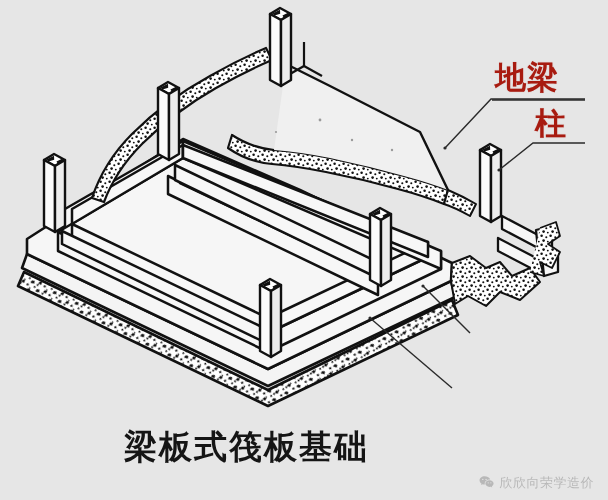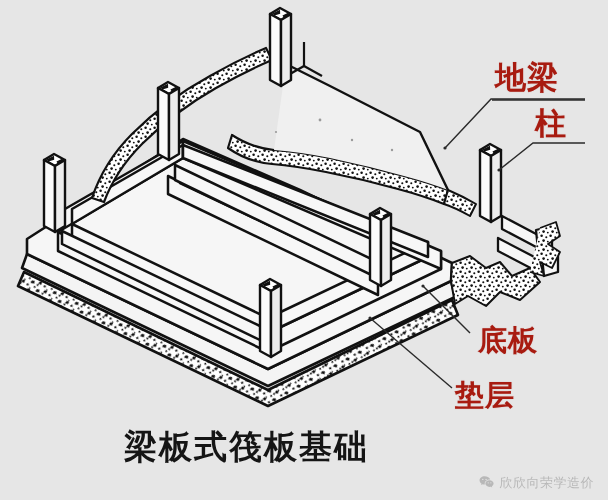--- a/index.html
+++ b/index.html
@@ -228,23 +228,21 @@
       <circle cx="370" cy="318" r="1.6" fill="#2a2a2a" stroke="none"></circle>
     </g>
 
     <path d="M492,100 L585,100" stroke="#2a2a2a" stroke-width="1.6" fill="none"></path>
   </svg>
 
   <div class="label-red" id="lbl-diliang">地梁</div>
 
   <div class="label-red" id="lbl-zhu">柱</div>
 
-  <div class="label-red" id="lbl-diban">底板</div>
-
-  <div class="label-red" id="lbl-dianceng">垫层</div>
+
 
   <div id="title">梁板式筏板基础</div>
 
   <div id="watermark">
     <svg class="wm-icon" viewBox="0 0 24 24">
       <path d="M9.2 3C5.3 3 2.2 5.6 2.2 8.9c0 1.9 1.1 3.6 2.8 4.7l-.7 2.1 2.4-1.2c.8.2 1.6.3 2.5.3h.5c-.1-.4-.2-.9-.2-1.3 0-3.2 3.1-5.8 7-5.8.3 0 .5 0 .8.1C16.6 4.8 13.2 3 9.2 3z" fill="#6f6f6f"></path>
       <circle cx="6.8" cy="7.6" r="0.95" fill="#e6e6e6"></circle>
       <circle cx="11.4" cy="7.6" r="0.95" fill="#e6e6e6"></circle>
       <path d="M22 13.5c0-2.6-2.6-4.7-5.8-4.7s-5.8 2.1-5.8 4.7 2.6 4.7 5.8 4.7c.7 0 1.3-.1 1.9-.2l2 1-.6-1.7c1.5-.9 2.5-2.3 2.5-3.8z" fill="#6f6f6f"></path>
       <circle cx="14.4" cy="12.5" r="0.8" fill="#e6e6e6"></circle>

